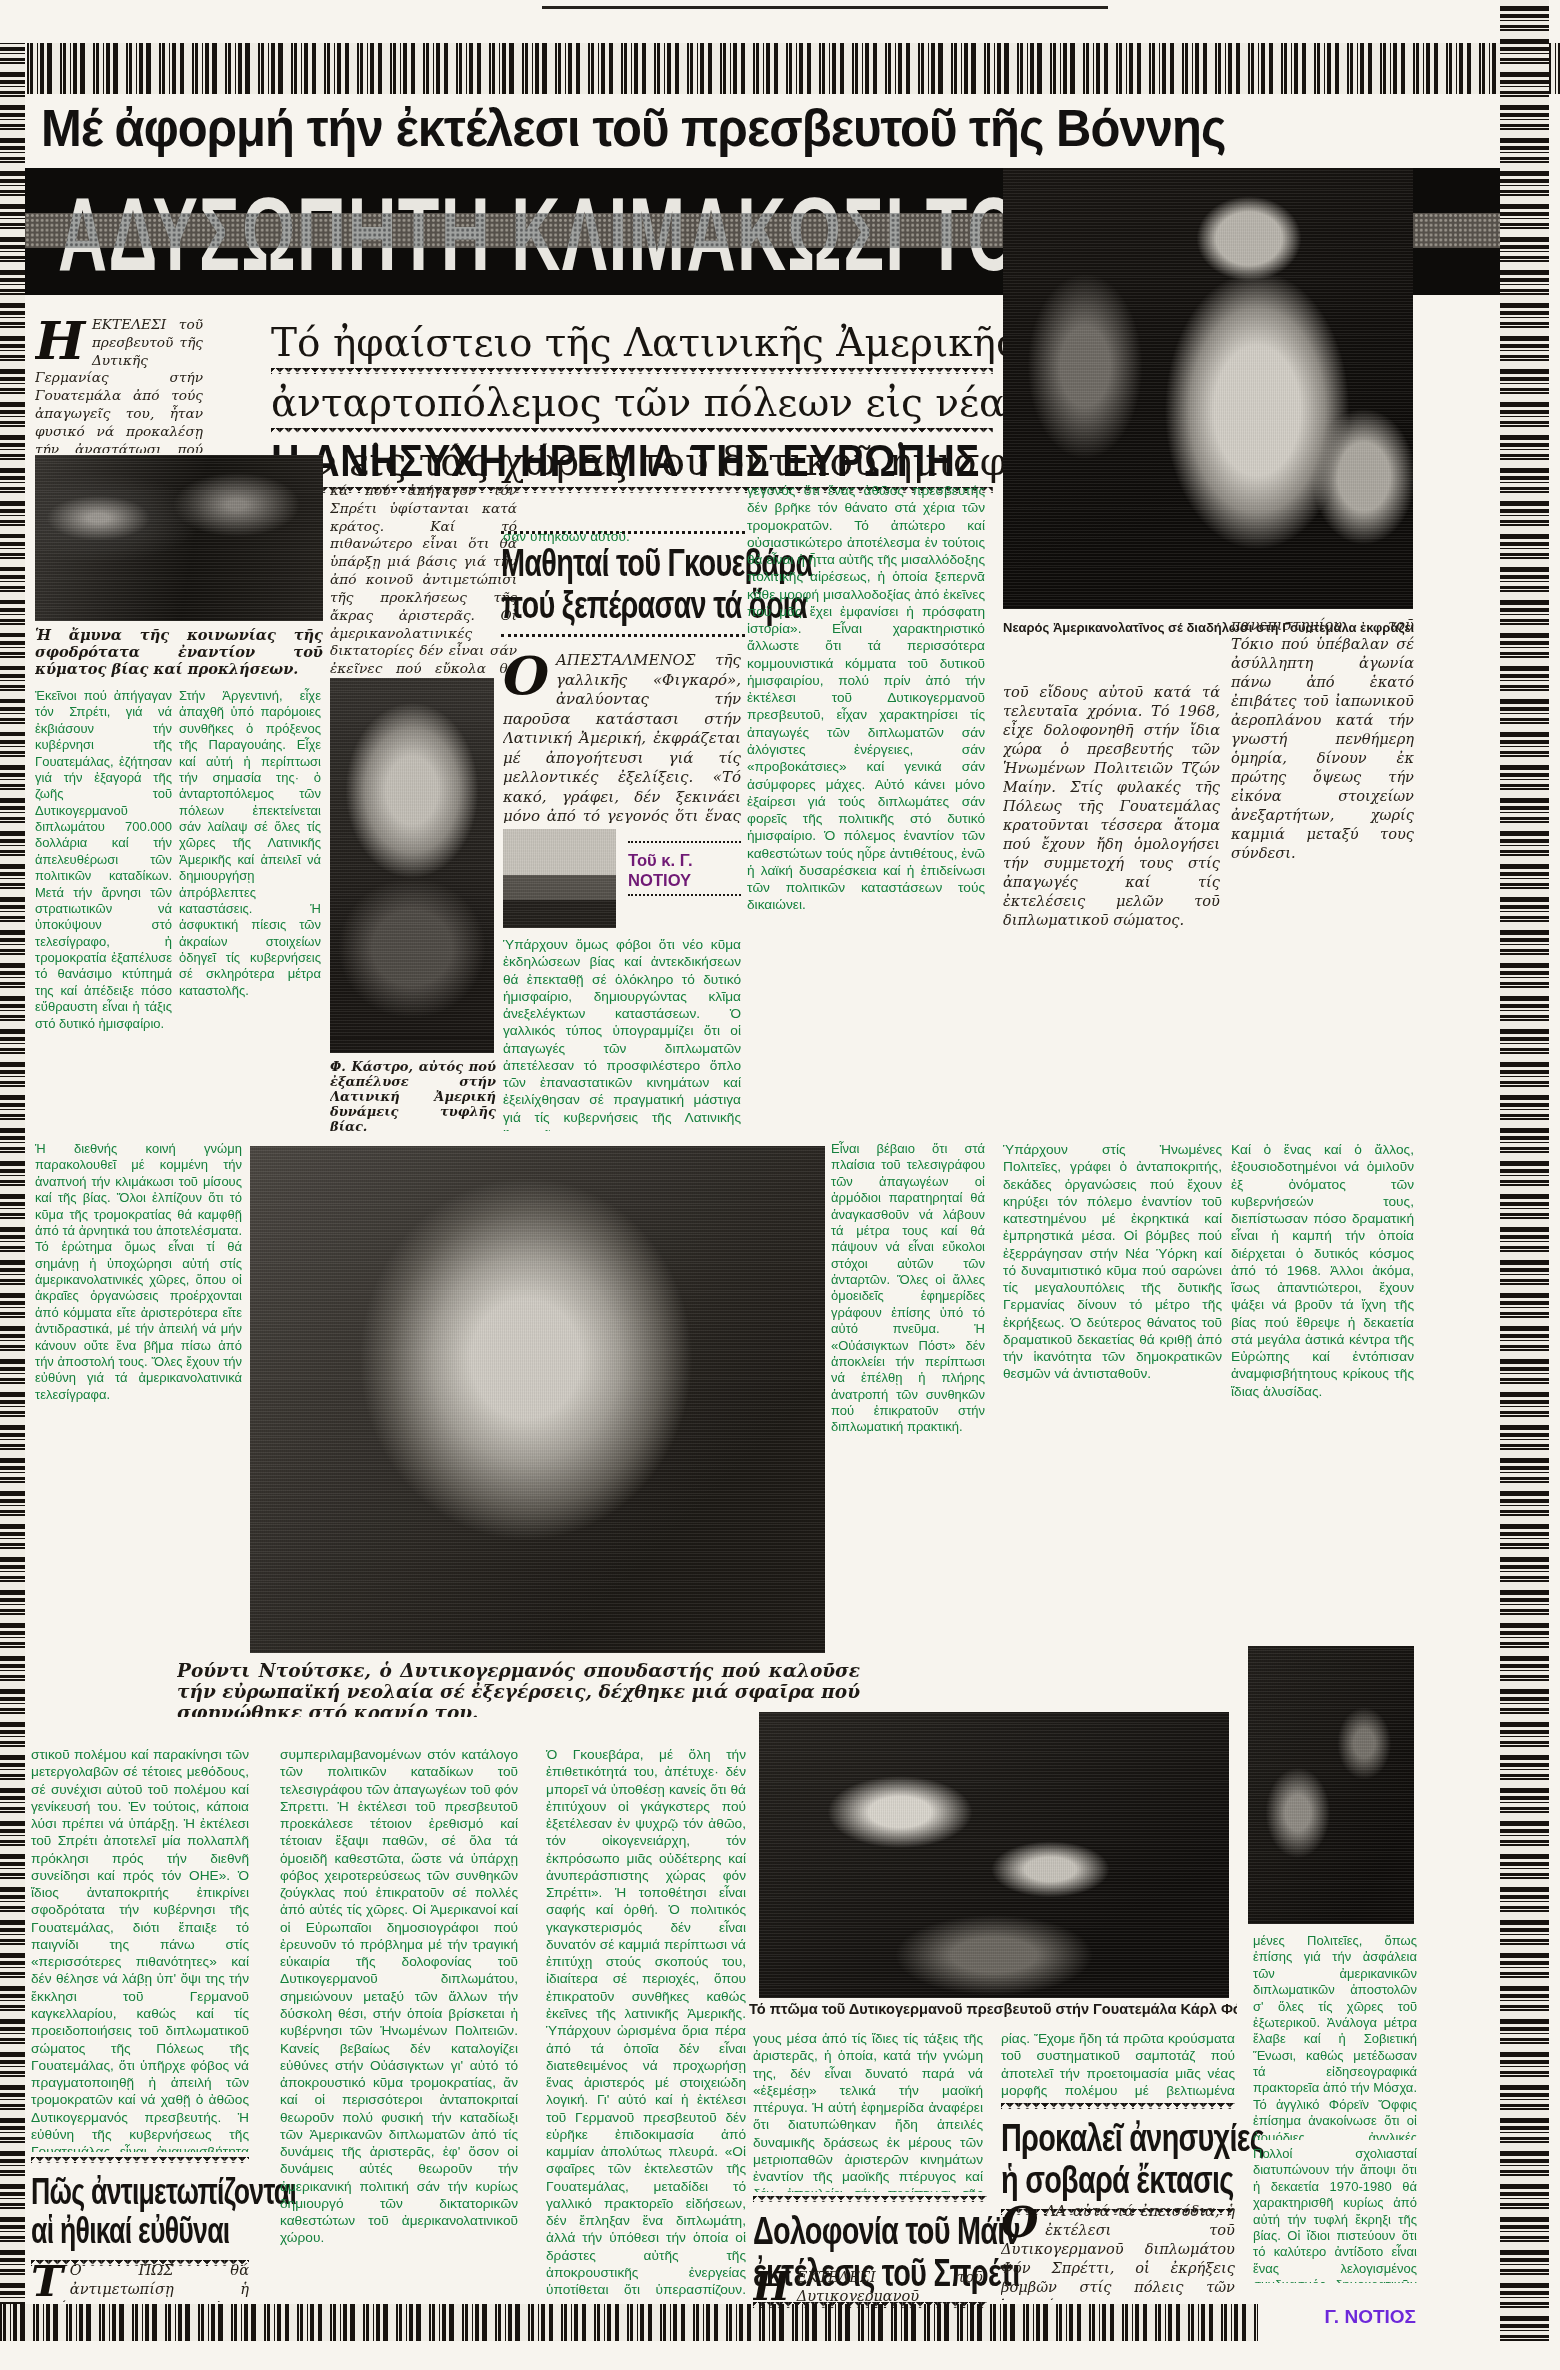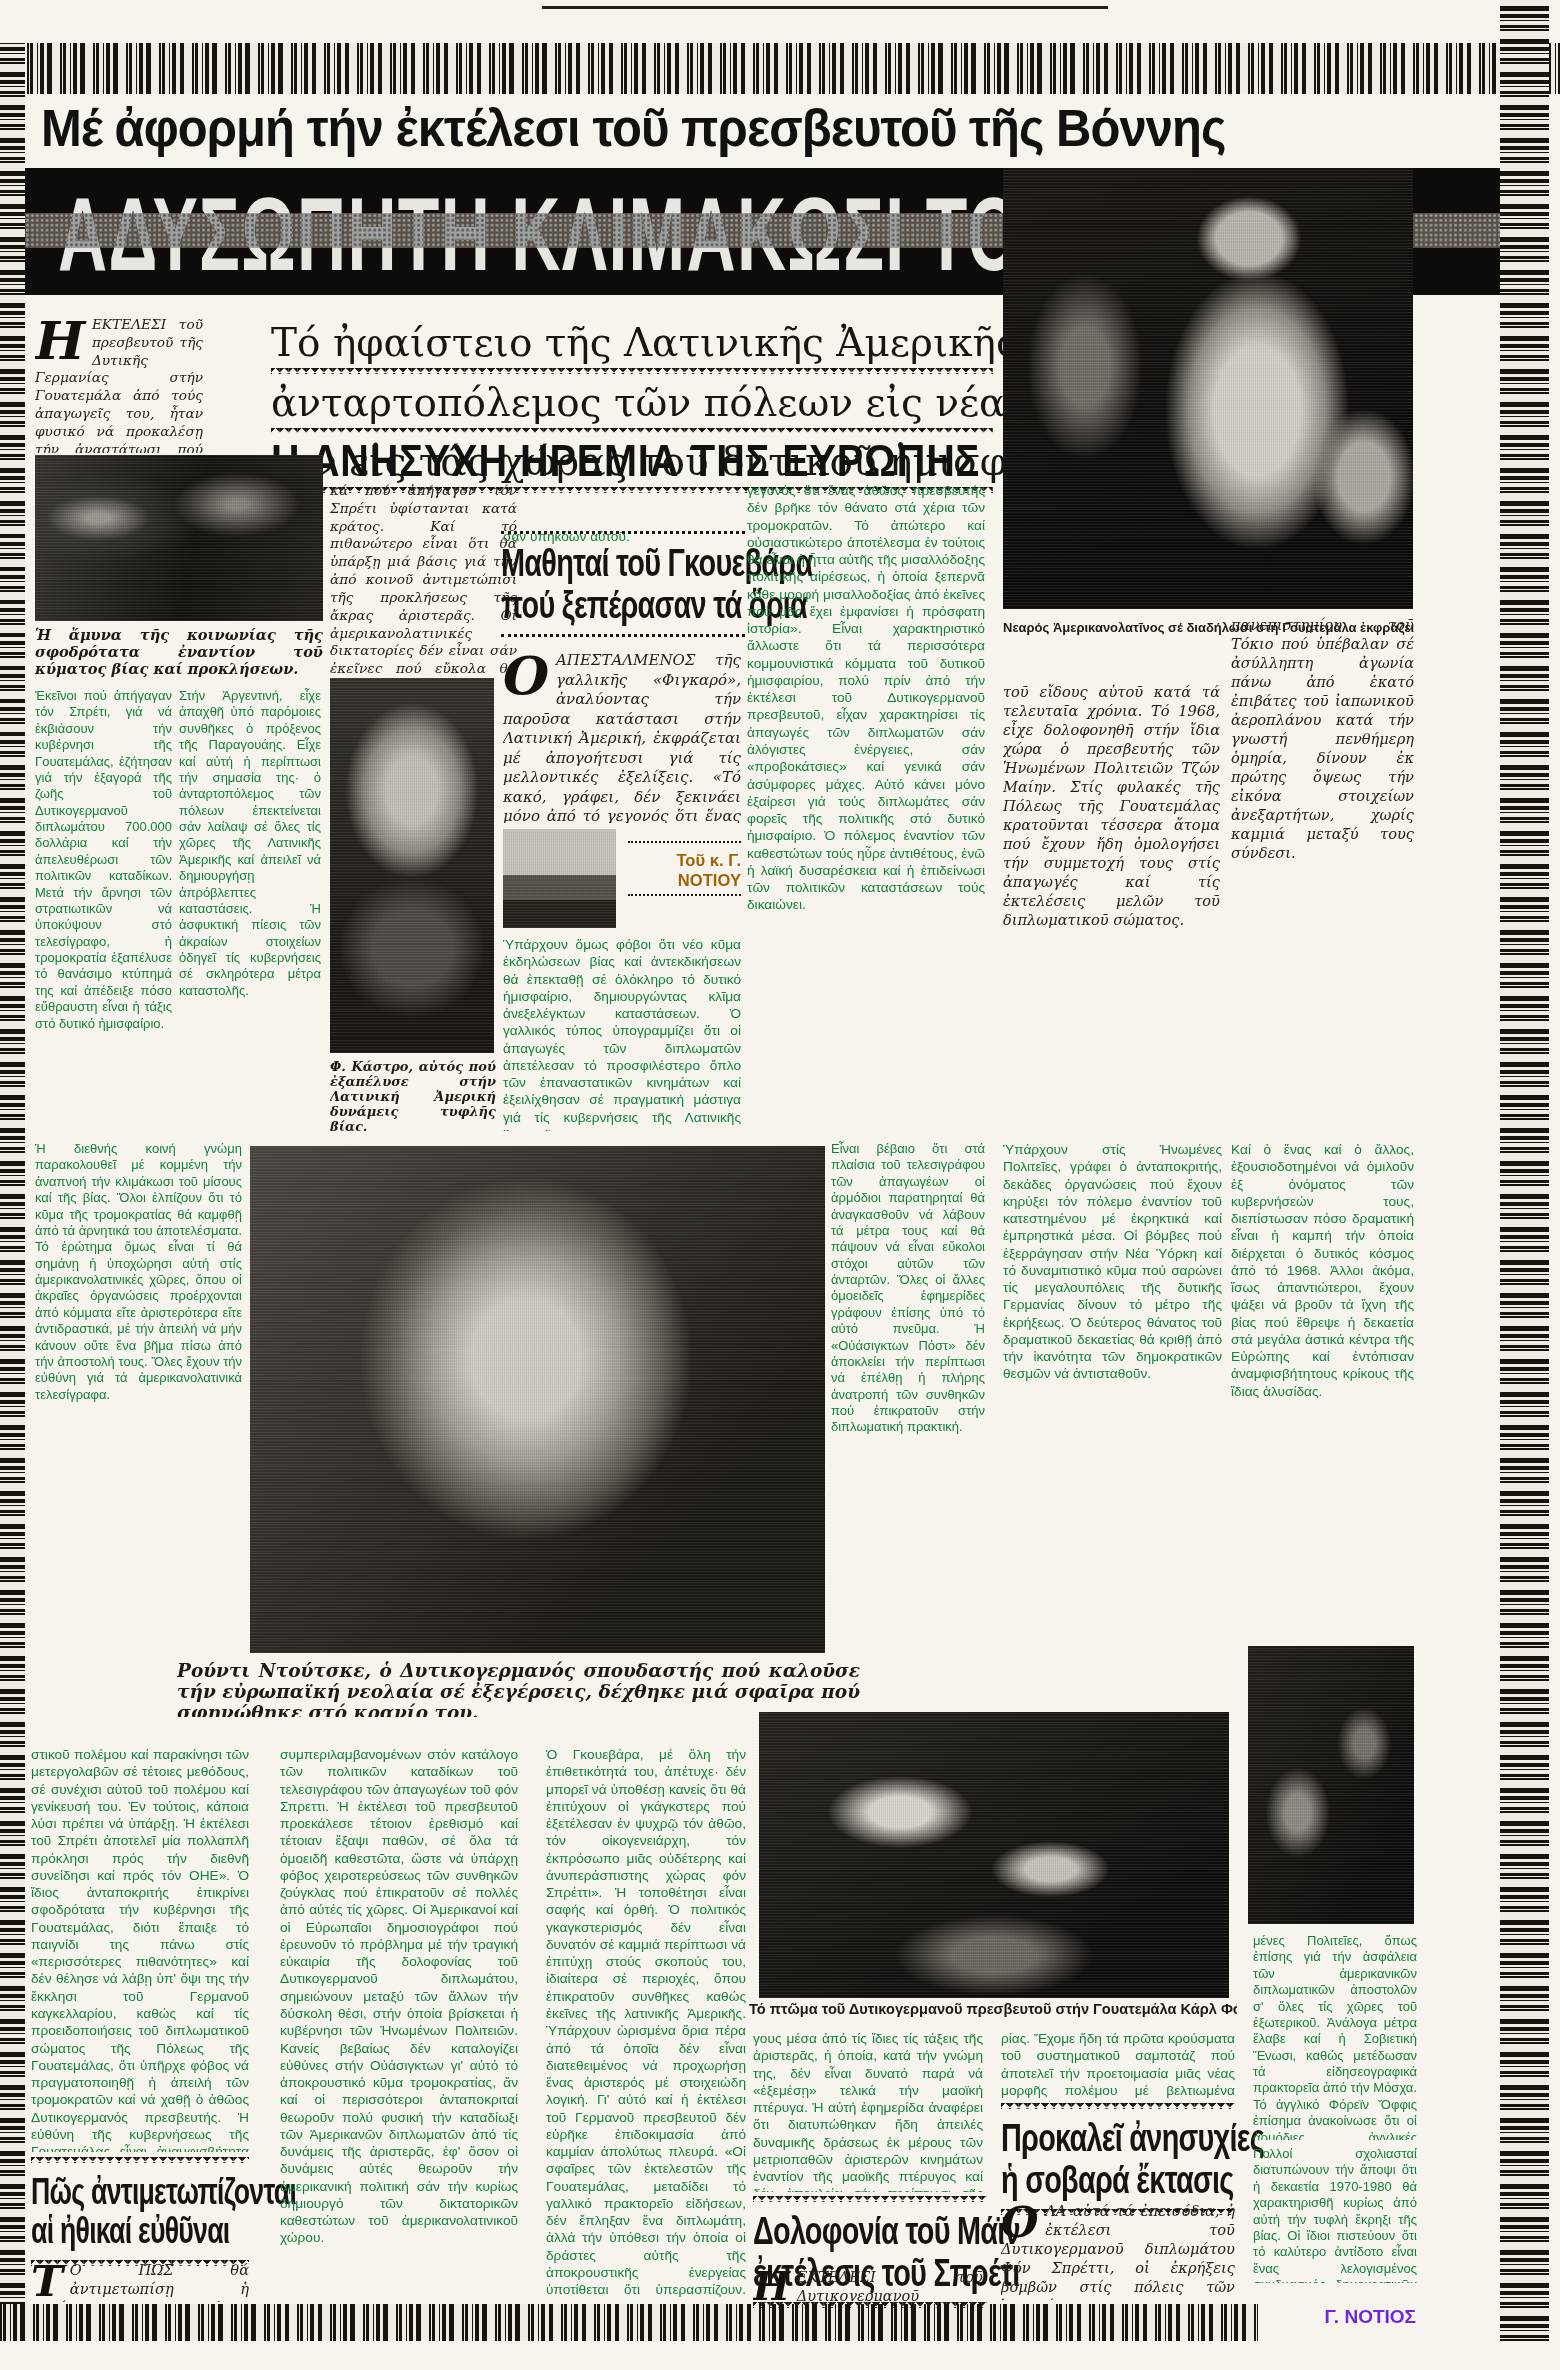--- a/index.html
+++ b/index.html
@@ -28,21 +28,21 @@
   
   .col{font-size:13.7px;line-height:1.26;text-align:justify;overflow:hidden;color:#15803d;}
   .col-serif{font-family:"DejaVu Serif",serif;font-style:italic;font-size:14.6px;line-height:1.3;
       text-align:justify;overflow:hidden;color:#262119;}
   .cap{font-family:"DejaVu Serif",serif;font-style:italic;font-weight:bold;text-align:justify;
       overflow:hidden;color:#1d1914;}
   .cap-sans{font-weight:bold;overflow:hidden;color:#1d1914;}
   .dc{float:left;font-family:"DejaVu Serif",serif;font-weight:bold;font-size:53px;line-height:.8;
       margin:2.9px 6.8px 0 0;color:#14100c;}
   .byline-box{border-top:2.9px dotted #1a1613;border-bottom:2.9px dotted #1a1613;
-      font-weight:bold;font-size:19.5px;text-align:right;padding-top:7.8px;overflow:hidden;color:#a16207;}
+      font-weight:bold;font-size:19.5px;text-align:left;padding-top:7.8px;overflow:hidden;color:#701a75;}
   .signature{font-weight:bold;font-size:19px;text-align:right;color:#6d28d9;margin-top:20px;}
   
   .photo{position:absolute;overflow:hidden;}
   .photo::after{content:"";position:absolute;inset:0;
       background-image:repeating-linear-gradient(0deg,rgba(250,248,242,.08) 0 1px,transparent 1px 2.9px),
                        repeating-linear-gradient(90deg,rgba(0,0,0,.06) 0 1px,transparent 1px 2px);}
   .ph-police{background:radial-gradient(ellipse 60% 45% at 22% 38%,#9a9690 0 6%,rgba(60,58,55,.55) 30%,transparent 60%),
              radial-gradient(ellipse 40% 35% at 70% 30%,#86827c 0 8%,transparent 55%),
              linear-gradient(100deg,#36332f,#14120f 55%,#23201c);}
   .ph-protest{background:radial-gradient(ellipse 30% 42% at 62% 55%,#d2cec6 0 35%,#8e8a83 55%,transparent 75%),

